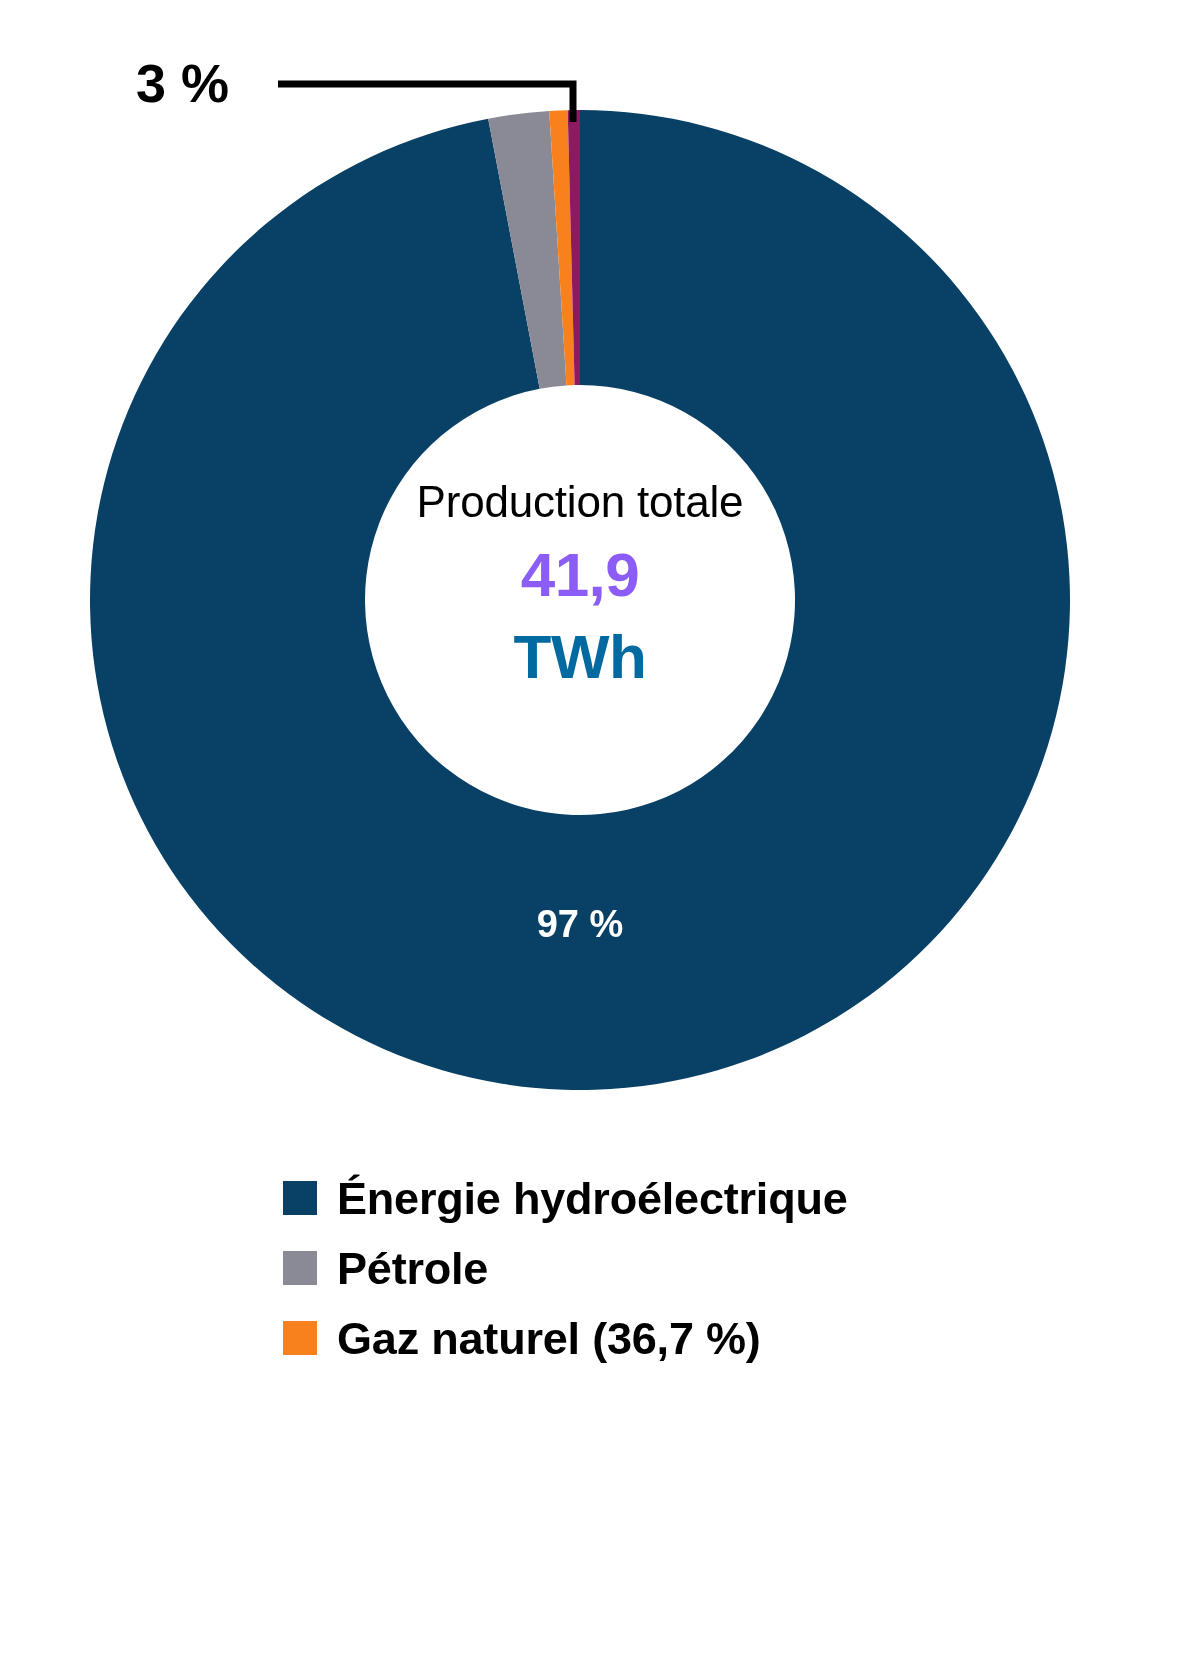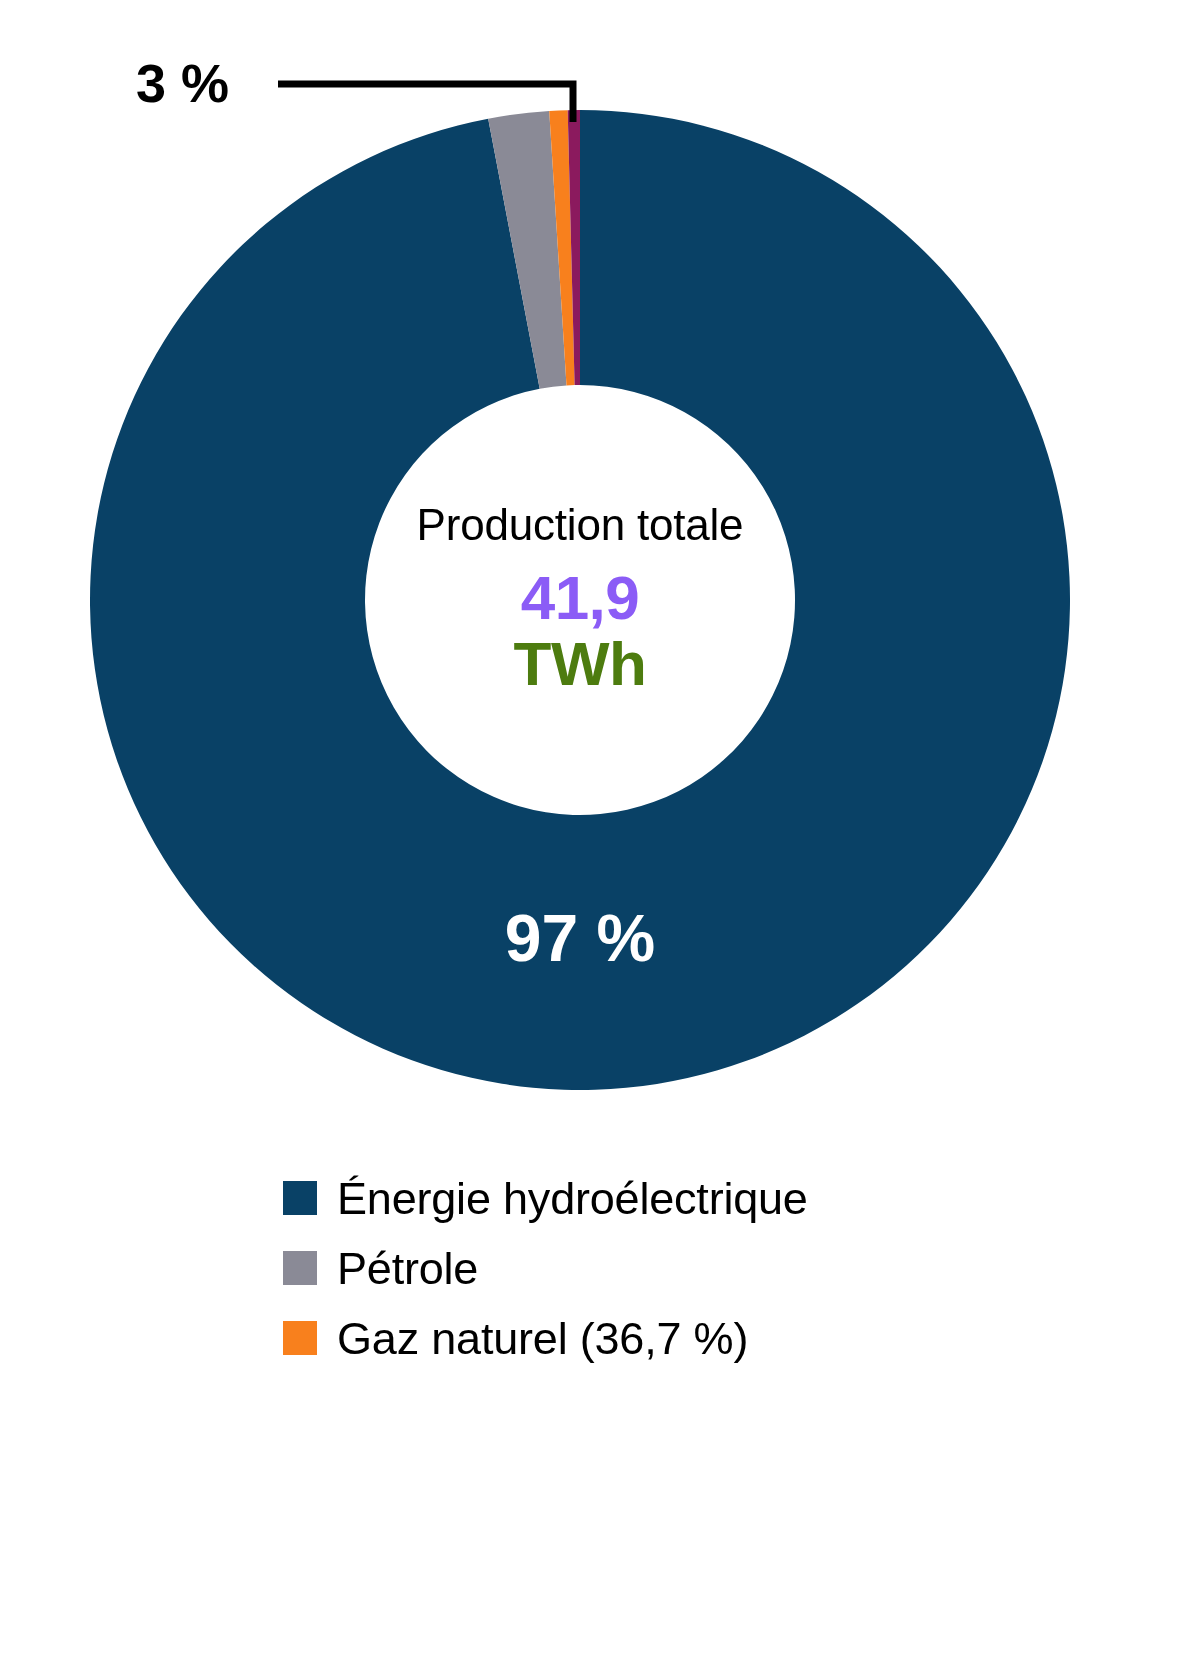--- a/index.html
+++ b/index.html
@@ -45,34 +45,33 @@
     width: 500px;
     text-align: center;
     line-height: 1;
     pointer-events: none;
   }
   .center-title {
     font-size: 44px;
     font-weight: 400;
     color: #000;
     letter-spacing: -0.2px;
-    margin-top: 23px;
   }
   .center-value {
     font-size: 62px;
     font-weight: 700;
     color: #8b5cf6;
     margin-top: 20px;
     letter-spacing: -0.5px;
   }
   .center-unit {
     font-size: 62px;
     font-weight: 700;
-    color: #4d7c0f;
-    margin-top: 4px;
+    color: #0369a1;
+    margin-top: 20px;
     letter-spacing: -0.5px;
   }
 
   
   .callout-label {
     position: absolute;
     left: 136px;
     top: 56px;
     font-size: 54px;
     font-weight: 700;
@@ -89,21 +88,21 @@
     pointer-events: none;
   }
 
   
   .slice-pct {
     position: absolute;
     left: 460px;
     top: 905px;
     width: 240px;
     text-align: center;
-    font-size: 66px;
+    font-size: 38px;
     font-weight: 700;
     color: #ffffff;
     line-height: 1;
     white-space: nowrap;
   }
 
   
   .legend {
     position: absolute;
     left: 283px;
@@ -116,21 +115,21 @@
     height: 70px;
   }
   .legend-swatch {
     width: 34px;
     height: 34px;
     flex: 0 0 34px;
     margin-right: 20px;
   }
   .legend-label {
     font-size: 45px;
-    font-weight: 400;
+    font-weight: 700;
     color: #000000;
     line-height: 1;
     white-space: nowrap;
     letter-spacing: -0.2px;
   }
 </style>
 </head>
 <body>
 
 <div id="figure">

